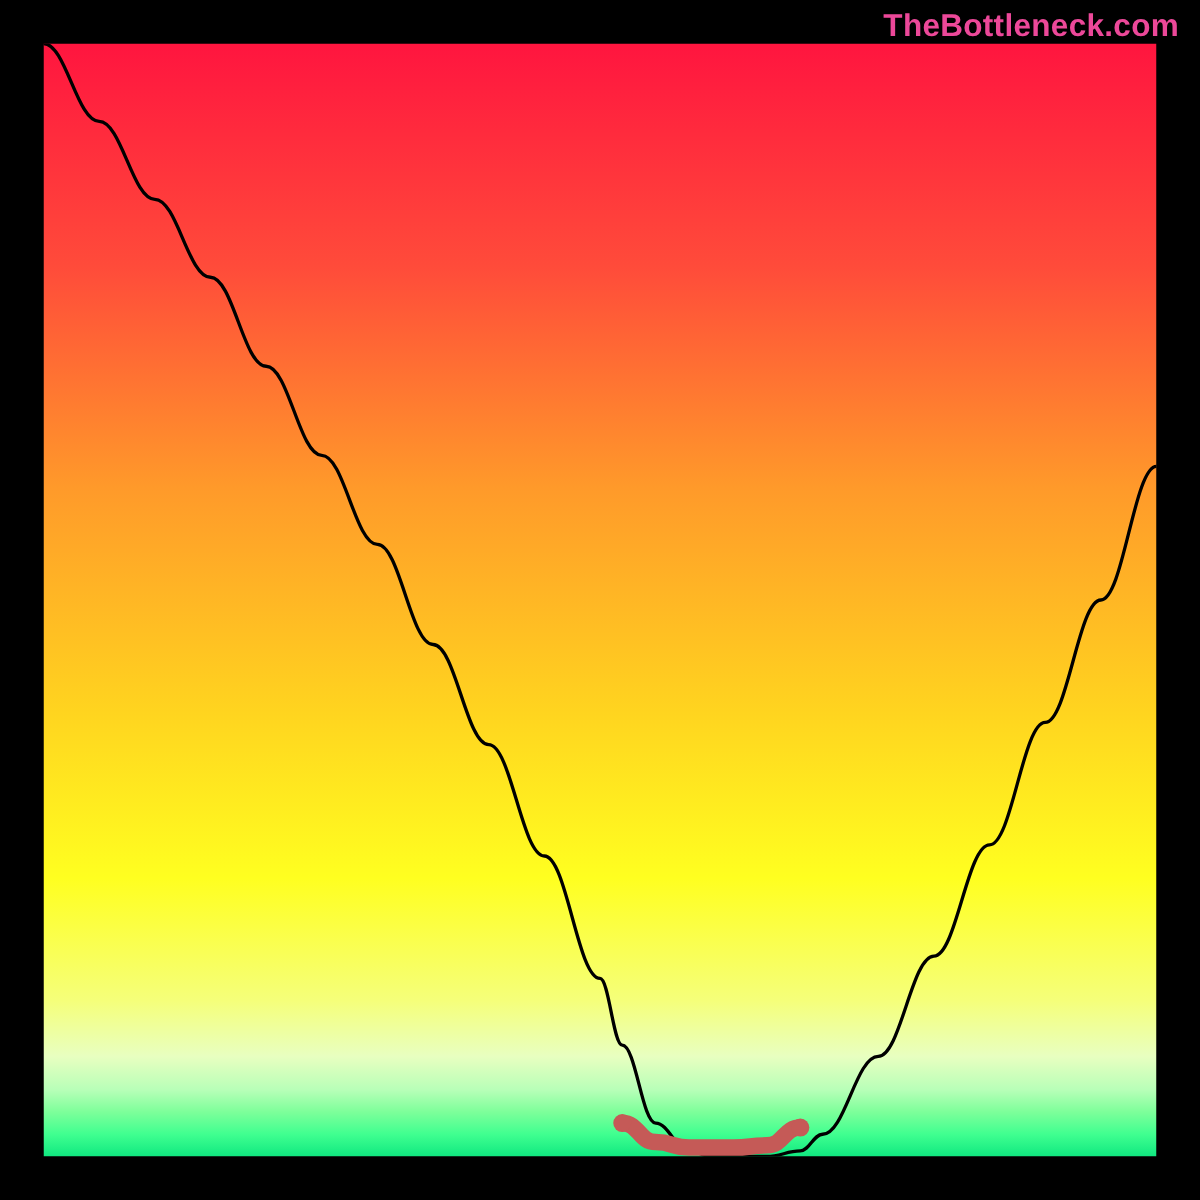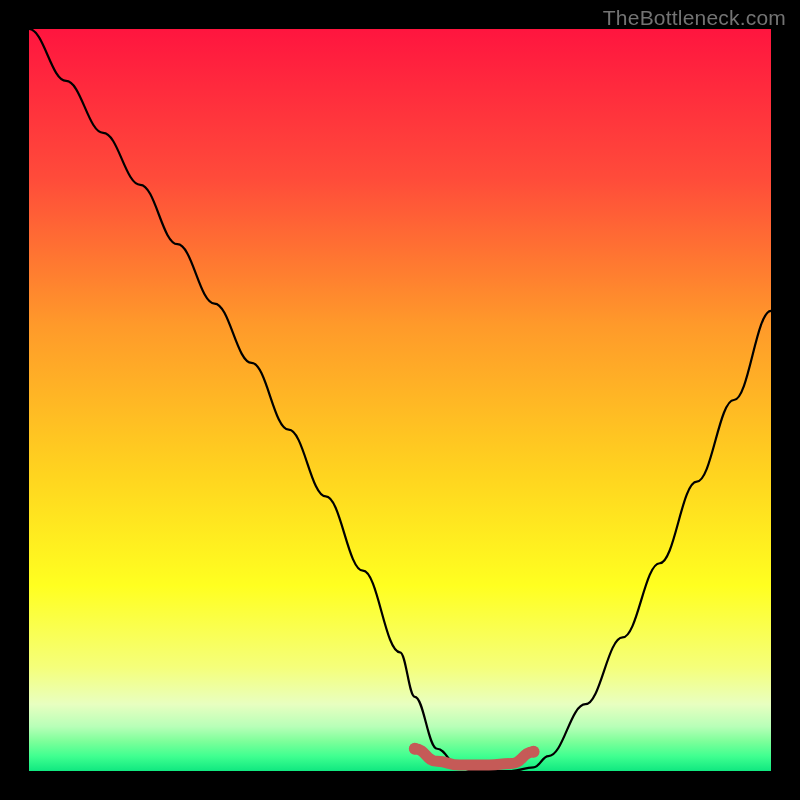--- a/index.html
+++ b/index.html
@@ -8,23 +8,23 @@
     width: 800px;
     height: 800px;
     background: #000;
     position: relative;
     font-family: Arial, sans-serif;
   }
   .watermark {
     position: absolute;
     top: 6px;
     right: 14px;
-    color: #737373;
+    color: #ec4899;
     font-size: 21px;
-    font-weight: 400;
+    font-weight: 700;
     letter-spacing: 0.2px;
     z-index: 10;
   }
   .plot {
     position: absolute;
     left: 29px;
     top: 29px;
     width: 742px;
     height: 742px;
   }

